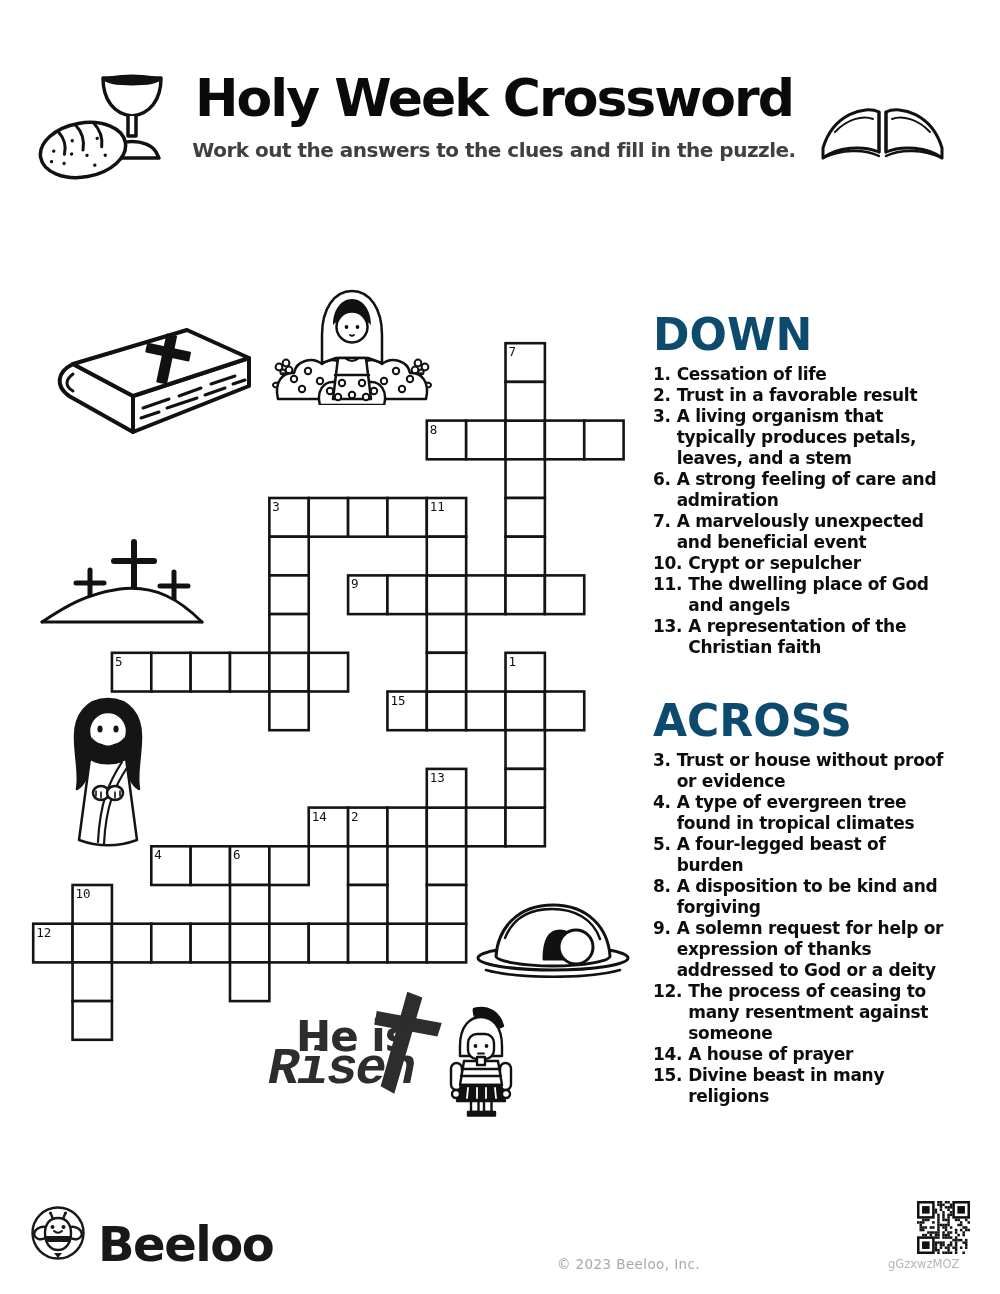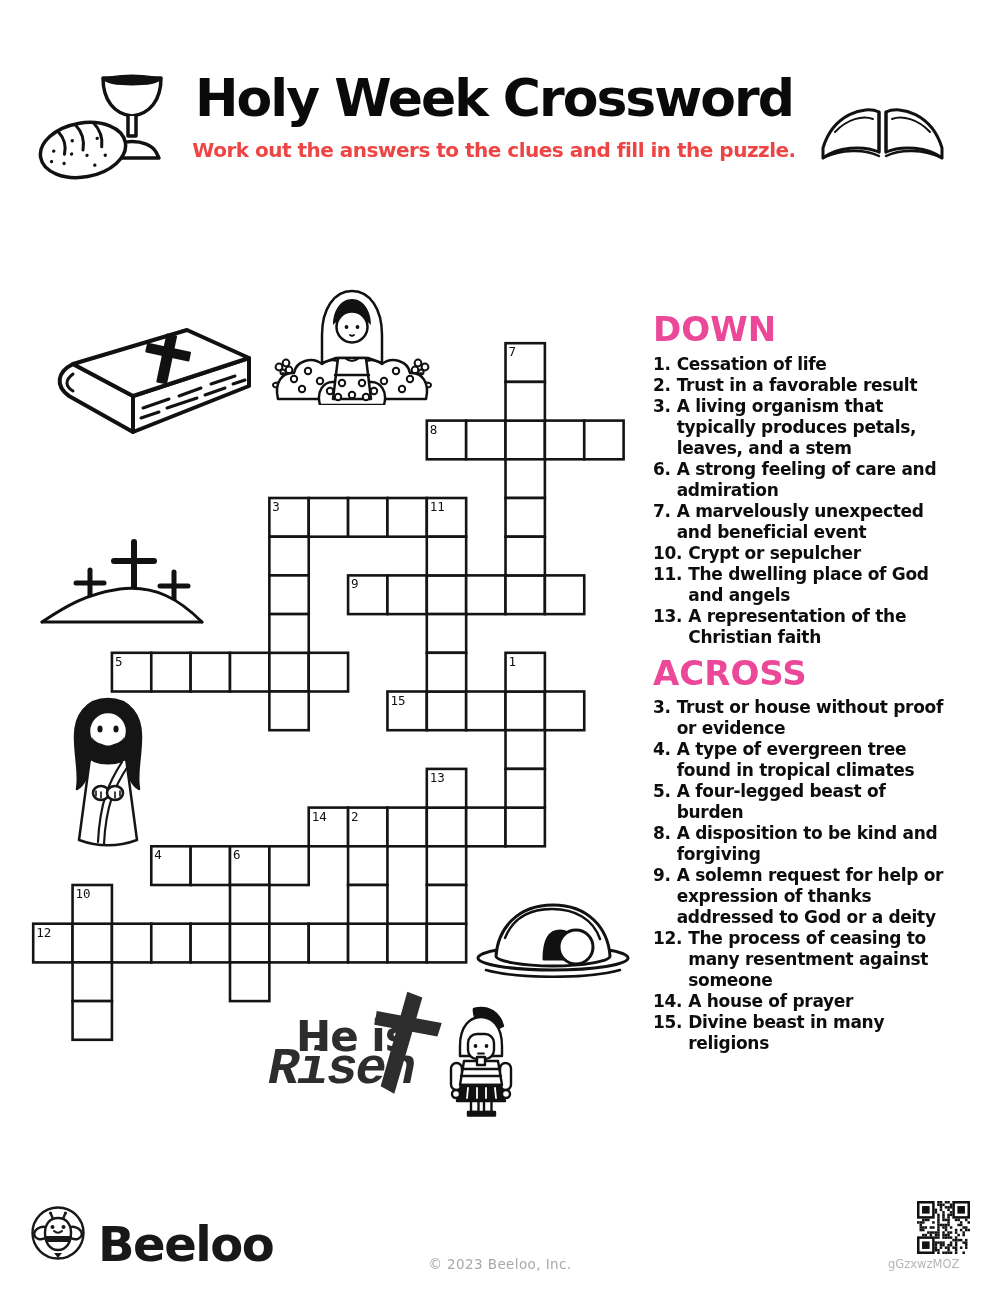--- a/index.html
+++ b/index.html
@@ -4,40 +4,40 @@
 <style>
   html,body{margin:0;padding:0;background:#fff;}
   .page{position:relative;width:1000px;height:1294px;background:#ffffff;overflow:hidden;
         font-family:"DejaVu Sans",sans-serif;color:#0d0d0d;}
   .abs{position:absolute;}
   svg{display:block;}
 
   .page-title{position:absolute;left:168px;top:68px;width:652px;text-align:center;
     font-size:52px;font-weight:bold;letter-spacing:-2px;white-space:nowrap;color:#0a0a0a;}
   .page-subtitle{position:absolute;left:168px;top:138px;width:652px;text-align:center;
-    font-size:20px;font-weight:bold;letter-spacing:-0.5px;white-space:nowrap;color:#ef4444;}
+    font-size:20px;font-weight:bold;letter-spacing:-0.5px;white-space:nowrap;color:#404040;}
 
   .clues{position:absolute;left:653px;top:312px;width:347px;}
-  .clue-heading{margin:0 0 6px 0;font-size:34px;line-height:1.05;font-weight:bold;
-    letter-spacing:0;color:#ec4899;}
+  .clue-heading{margin:0 0 6px 0;font-size:44px;line-height:1.05;font-weight:bold;
+    letter-spacing:0;color:#0c4a6e;}
   .clue-list{list-style:none;margin:0;padding:0;font-size:17px;font-weight:bold;
     line-height:21px;letter-spacing:-0.3px;color:#0d0d0d;}
   .clue{display:flex;align-items:flex-start;}
   .clue-num{flex:0 0 auto;margin-right:6px;}
   .clue-text{display:block;max-width:272px;}
-  .across-section{margin-top:8px;}
+  .across-section{margin-top:40px;}
 
   .he-is{position:absolute;left:276px;top:1012px;font-size:42px;font-weight:bold;
     letter-spacing:-1px;color:#2d2d2d;margin-left:20px;}
   .risen{position:absolute;left:268px;top:1040px;font-size:52px;font-weight:bold;
     font-style:italic;font-family:Liberation Mono, monospace;letter-spacing:-2px;color:#2d2d2d;}
 
   .brand-word{position:absolute;left:98px;top:1216px;font-size:48px;font-weight:bold;
     letter-spacing:-1.5px;color:#181818;}
-  .copyright{position:absolute;left:300px;top:1256px;width:400px;text-align:center;
+  .copyright{position:absolute;left:300px;top:1256px;width:400px;text-align:right;
     font-size:13.5px;letter-spacing:0.4px;color:#a8a8a8;}
   .qr-label{position:absolute;left:888px;top:1257px;width:112px;text-align:left;
     font-size:11.5px;color:#b5b5b5;}
 </style>
 </head>
 <body>
 
 <div class="page">
 
   <svg class="abs" style="left:38px;top:68px" width="155" height="112" viewBox="0 0 155 112" fill="none" stroke="#111" stroke-width="3.5" stroke-linecap="round" stroke-linejoin="round">

